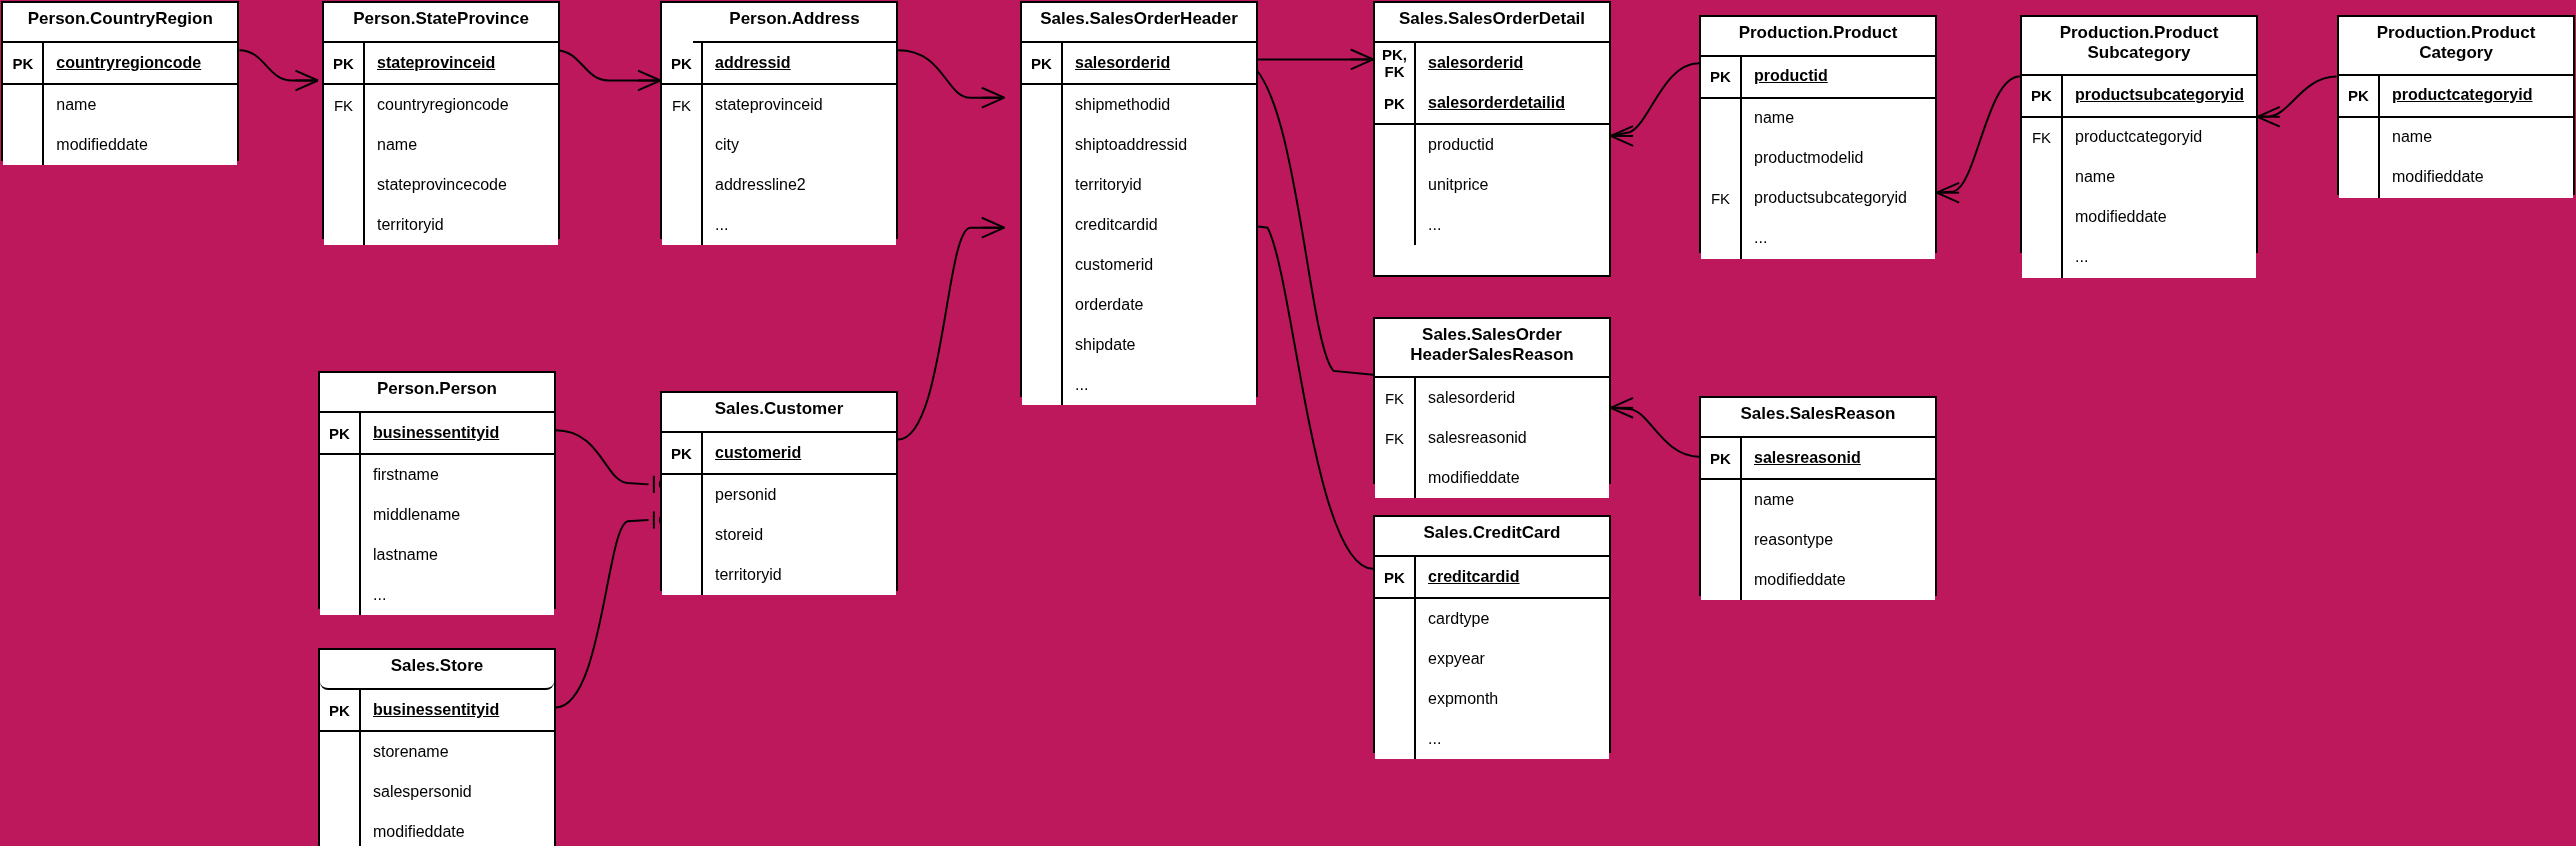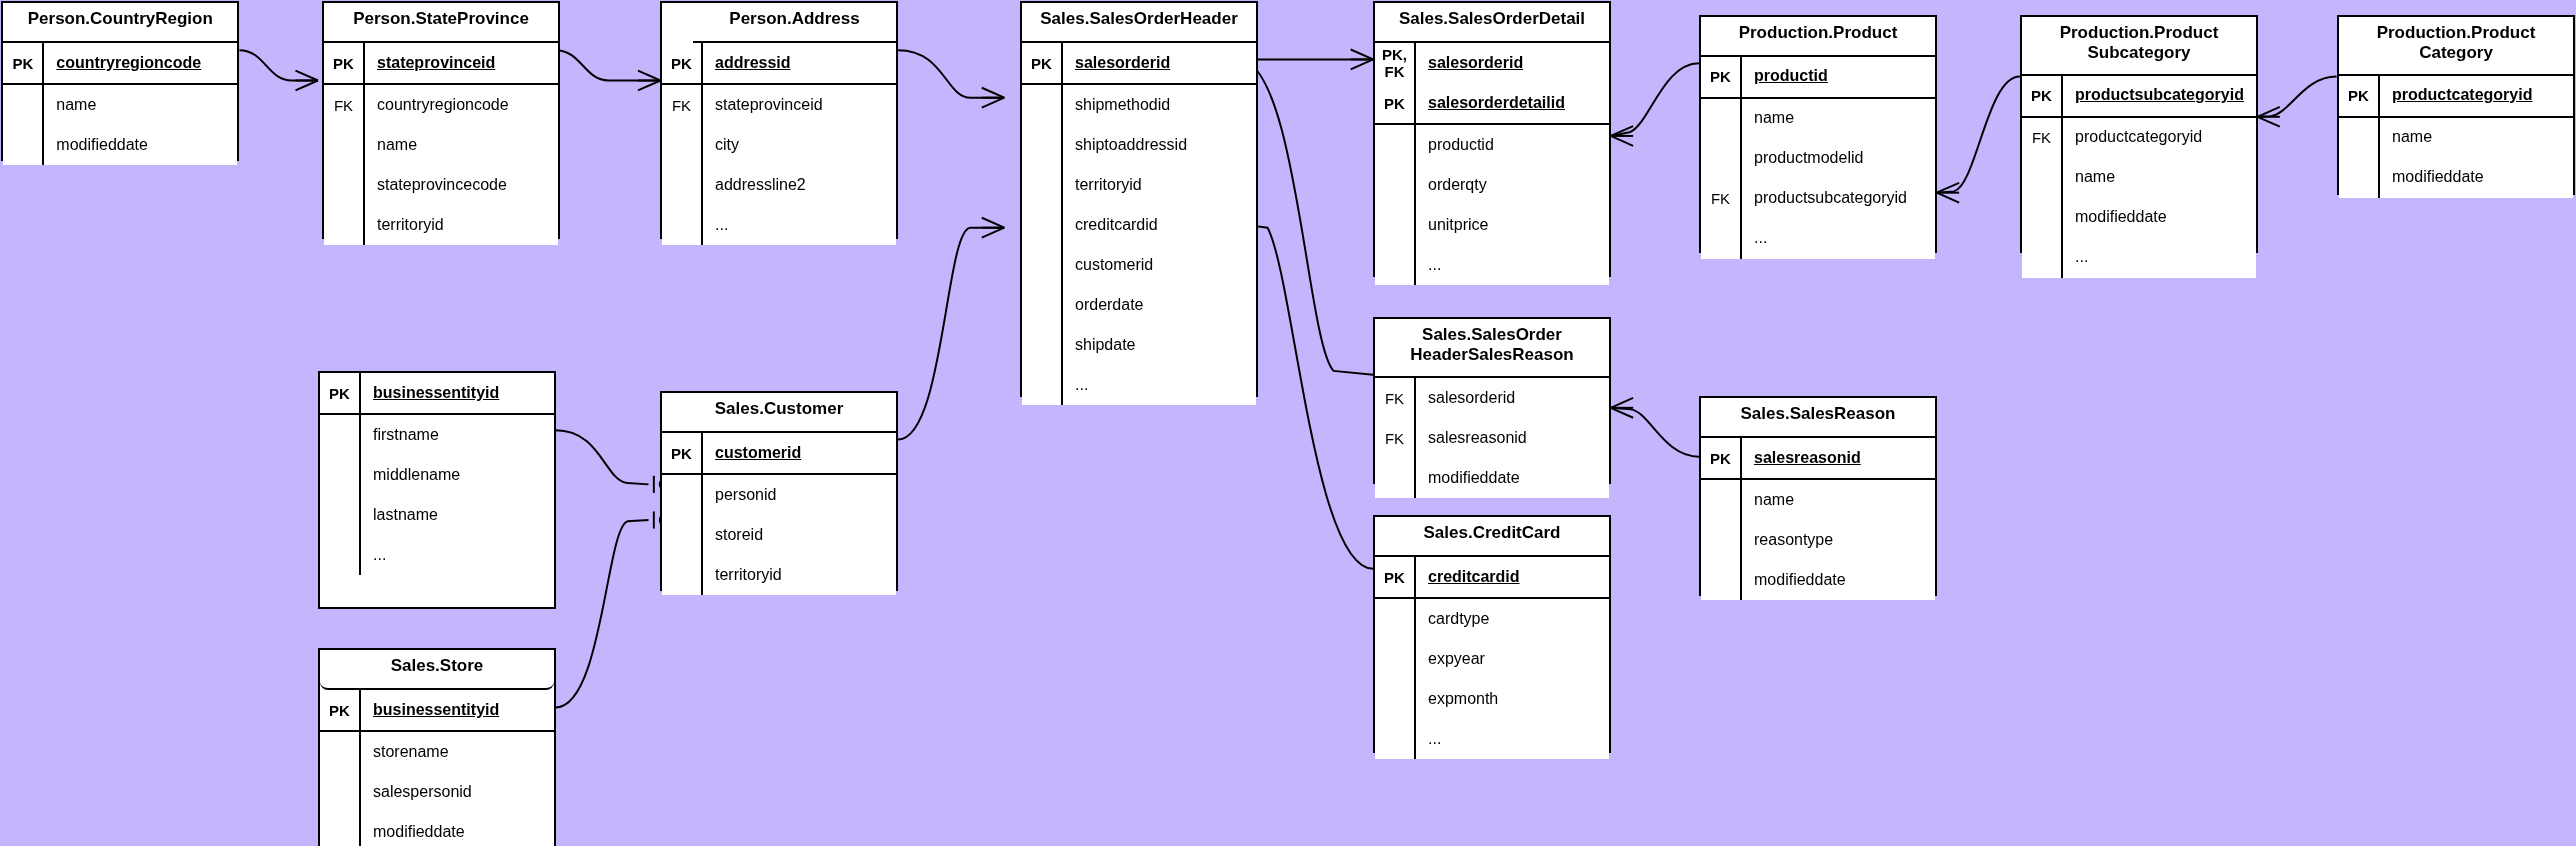--- a/index.html
+++ b/index.html
@@ -2,21 +2,21 @@
 <html style="font-size:10.6px"><head>
 <meta charset="utf-8">
 <title>AdventureWorks ER Diagram</title>
 <style>
   html,body{margin:0;padding:0;background:#ffffff;}
   body{font-family:"Liberation Sans",sans-serif;}
   #canvas{
     position:relative;
     width:2576px;
     height:846px;
-    background:#c4b5fd;
+    background:#be185d;
     overflow:hidden;
   }
   #wires{
     position:absolute;
     left:0; top:0;
     width:2576px;
     height:846px;
     pointer-events:none;
     z-index:1;
   }
@@ -320,24 +320,20 @@
             <div class="attr-name pk-name">salesorderdetailid</div>
           </div>
         </div>
         <div class="ent-section">
           <div class="attr-row">
             <div class="attr-key"></div>
             <div class="attr-name">productid</div>
           </div>
           <div class="attr-row">
             <div class="attr-key"></div>
-            <div class="attr-name">orderqty</div>
-          </div>
-          <div class="attr-row">
-            <div class="attr-key"></div>
             <div class="attr-name">unitprice</div>
           </div>
           <div class="attr-row">
             <div class="attr-key"></div>
             <div class="attr-name">...</div>
           </div>
         </div>
       </div>
       <div class="entity" id="ent-production_product" style="left: 1699px; top: 14.5px; width: 238px; height: 238px;">
         <div class="ent-title" style="height: 40px;">Production.Product</div>
@@ -476,20 +472,21 @@
             <div class="attr-key"></div>
             <div class="attr-name">expmonth</div>
           </div>
           <div class="attr-row">
             <div class="attr-key"></div>
             <div class="attr-name">...</div>
           </div>
         </div>
       </div>
       <div class="entity" id="ent-person_person" style="left: 318px; top: 371px; width: 238px; height: 238px;">
+        <div class="ent-title" style="height: 40px;">Person.Person</div>
         <div class="ent-section pk-section">
           <div class="attr-row">
             <div class="attr-key">PK</div>
             <div class="attr-name pk-name">businessentityid</div>
           </div>
         </div>
         <div class="ent-section">
           <div class="attr-row">
             <div class="attr-key"></div>
             <div class="attr-name">firstname</div>

